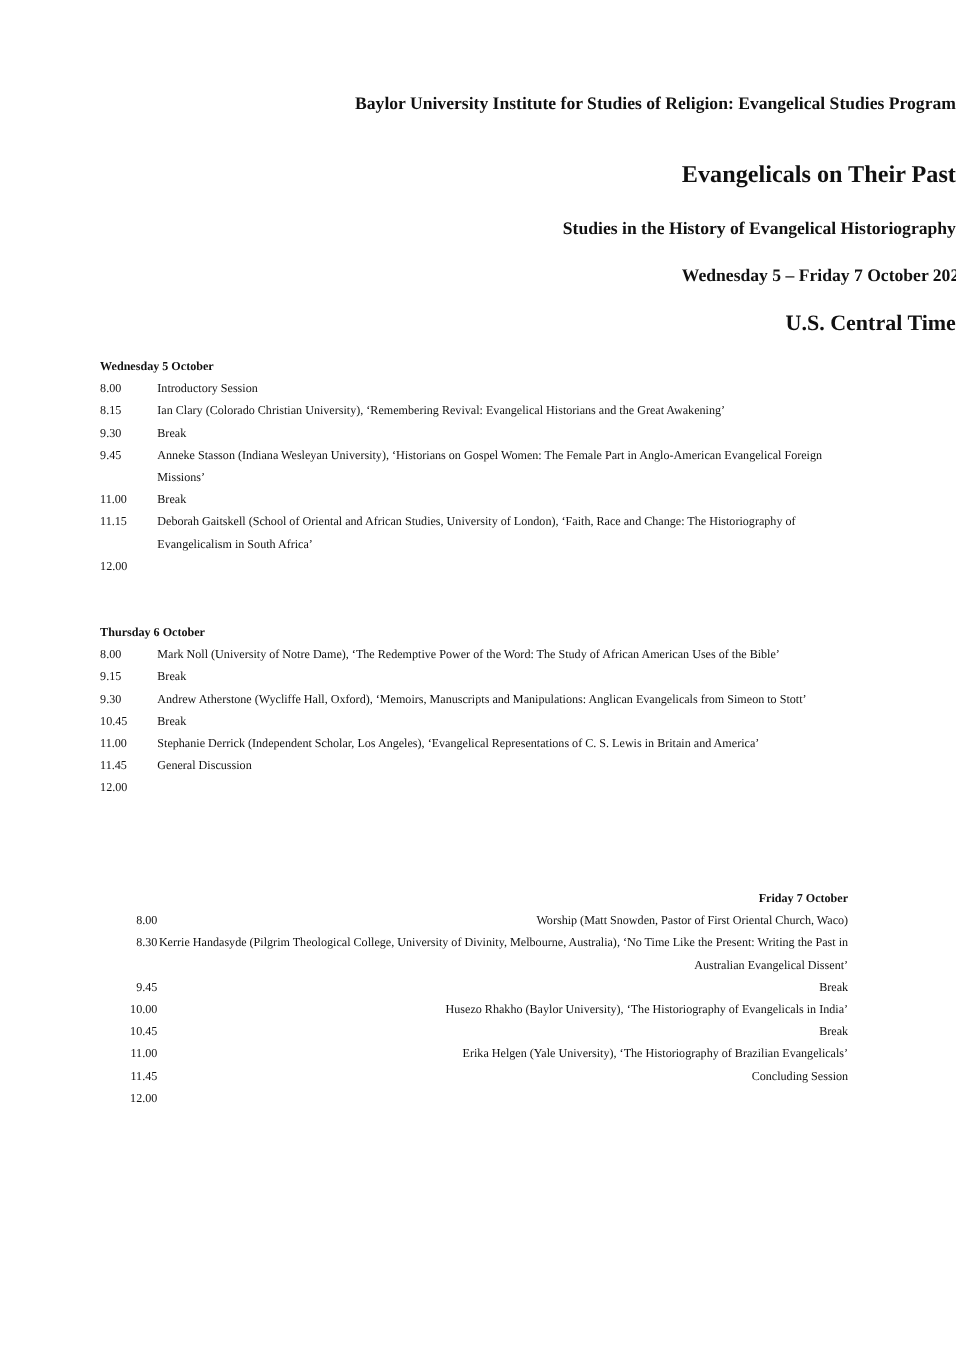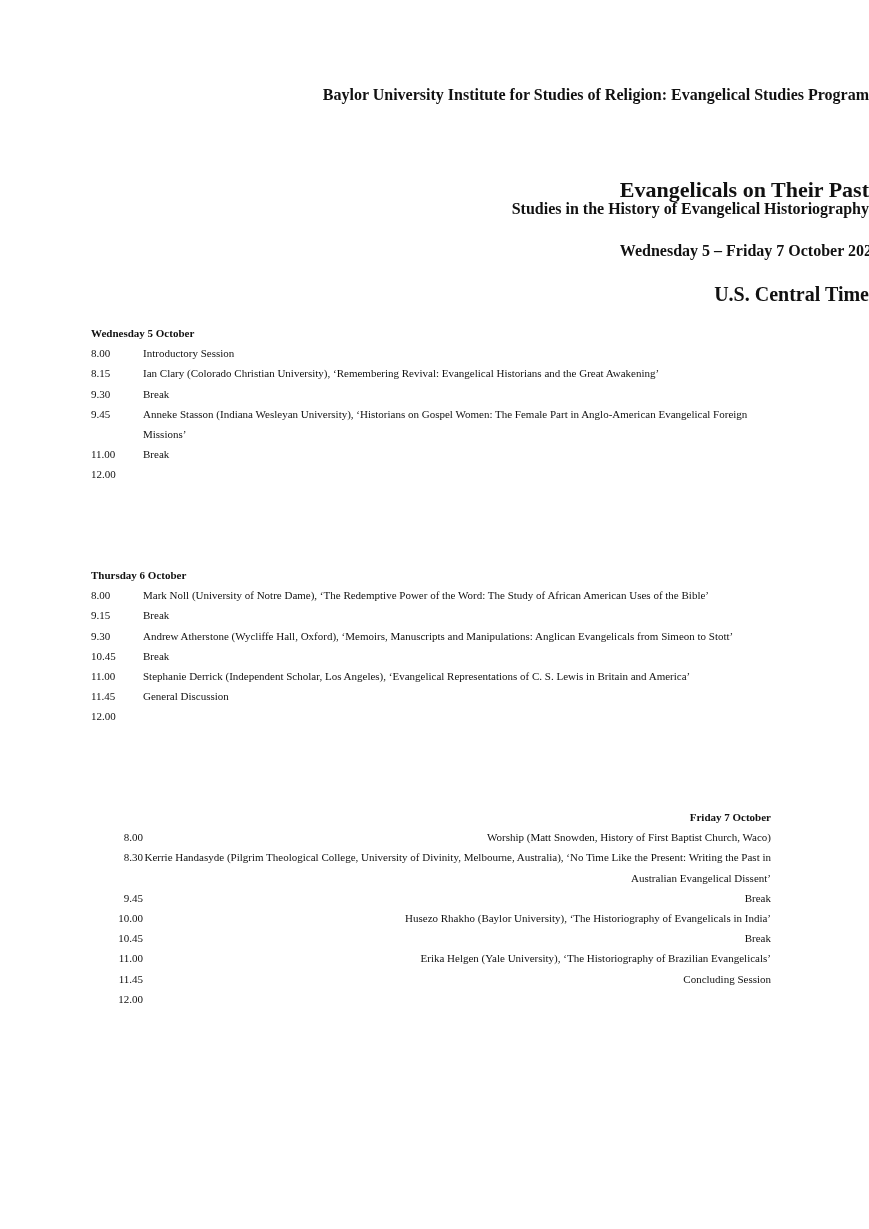--- a/index.html
+++ b/index.html
@@ -1,21 +1,21 @@
 <!DOCTYPE html>
 <html><head>
 <meta charset="utf-8">
 <style>
   html, body { margin: 0; padding: 0; background: #ffffff; }
   body { width: 869px; height: 1229px; position: relative; overflow: hidden;
          font-family: "Liberation Serif", "DejaVu Serif", serif; color: #111; }
   .page { position: absolute; left: 0; top: 0; width: 869px; height: 1229px; }
   .hdr { position: absolute; left: 0; width: 869px; text-align: right; font-weight: bold; }
   #inst { top: 86px; font-size: 16px; }
-  #title { top: 145px; font-size: 22px; margin-top: 32px; }
+  #title { top: 145px; font-size: 22px; }
   #subtitle { top: 200px; font-size: 16px; }
   #dates { top: 242px; font-size: 16px; padding-left: 11px; }
   #tz { top: 283px; font-size: 20px; }
   .day { position: absolute; left: 91px; width: 680px; font-size: 11px; line-height: 20.2px; }
   .day-title { font-weight: bold; }
   .row { display: flex; }
   .time { width: 52px; flex: 0 0 52px; }
   .desc { flex: 1; }
   #day0 { top: 323px; }
   #day1 { top: 565px; }
@@ -47,20 +47,24 @@
       </div>
       <div class="row">
         <span class="time">9.45</span>
         <span class="desc">Anneke Stasson (Indiana Wesleyan University), ‘Historians on Gospel Women: The Female Part in Anglo-American Evangelical Foreign Missions’</span>
       </div>
       <div class="row">
         <span class="time">11.00</span>
         <span class="desc">Break</span>
       </div>
       <div class="row">
+        <span class="time">11.15</span>
+        <span class="desc">Deborah Gaitskell (School of Oriental and African Studies, University of London), ‘Faith, Race and Change: The Historiography of Evangelicalism in South Africa’</span>
+      </div>
+      <div class="row">
         <span class="time">12.00</span>
         <span class="desc"></span>
       </div>
     </div>
   <div class="day" id="day1">
     <div class="day-title">Thursday 6 October</div>
   <div class="row">
         <span class="time">8.00</span>
         <span class="desc">Mark Noll (University of Notre Dame), ‘The Redemptive Power of the Word: The Study of African American Uses of the Bible’</span>
       </div>
@@ -86,21 +90,21 @@
       </div>
       <div class="row">
         <span class="time">12.00</span>
         <span class="desc"></span>
       </div>
     </div>
   <div class="day" id="day2">
     <div class="day-title">Friday 7 October</div>
   <div class="row">
         <span class="time">8.00</span>
-        <span class="desc">Worship (Matt Snowden, History of First Baptist Church, Waco)</span>
+        <span class="desc">Worship (Matt Snowden, Pastor of First Oriental Church, Waco)</span>
       </div>
       <div class="row">
         <span class="time">8.30</span>
         <span class="desc">Kerrie Handasyde (Pilgrim Theological College, University of Divinity, Melbourne, Australia), ‘No Time Like the Present: Writing the Past in Australian Evangelical Dissent’</span>
       </div>
       <div class="row">
         <span class="time">9.45</span>
         <span class="desc">Break</span>
       </div>
       <div class="row">

